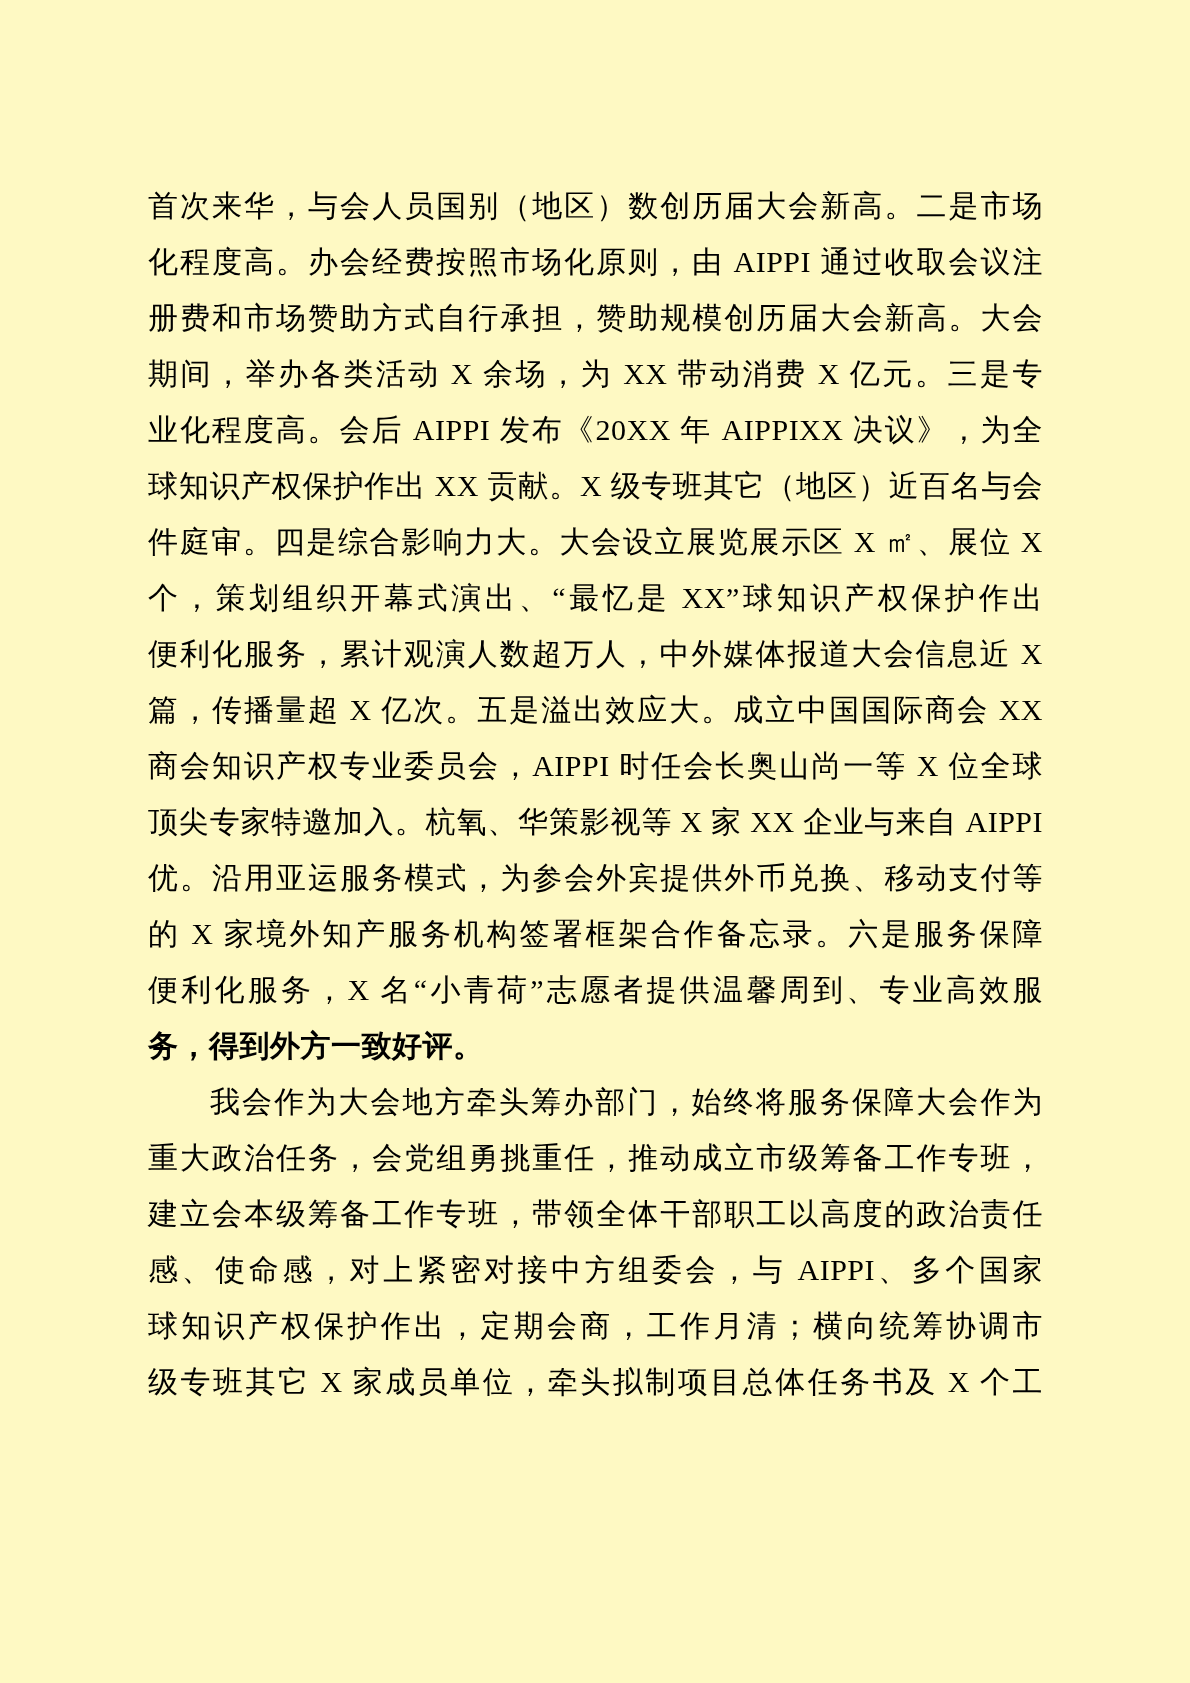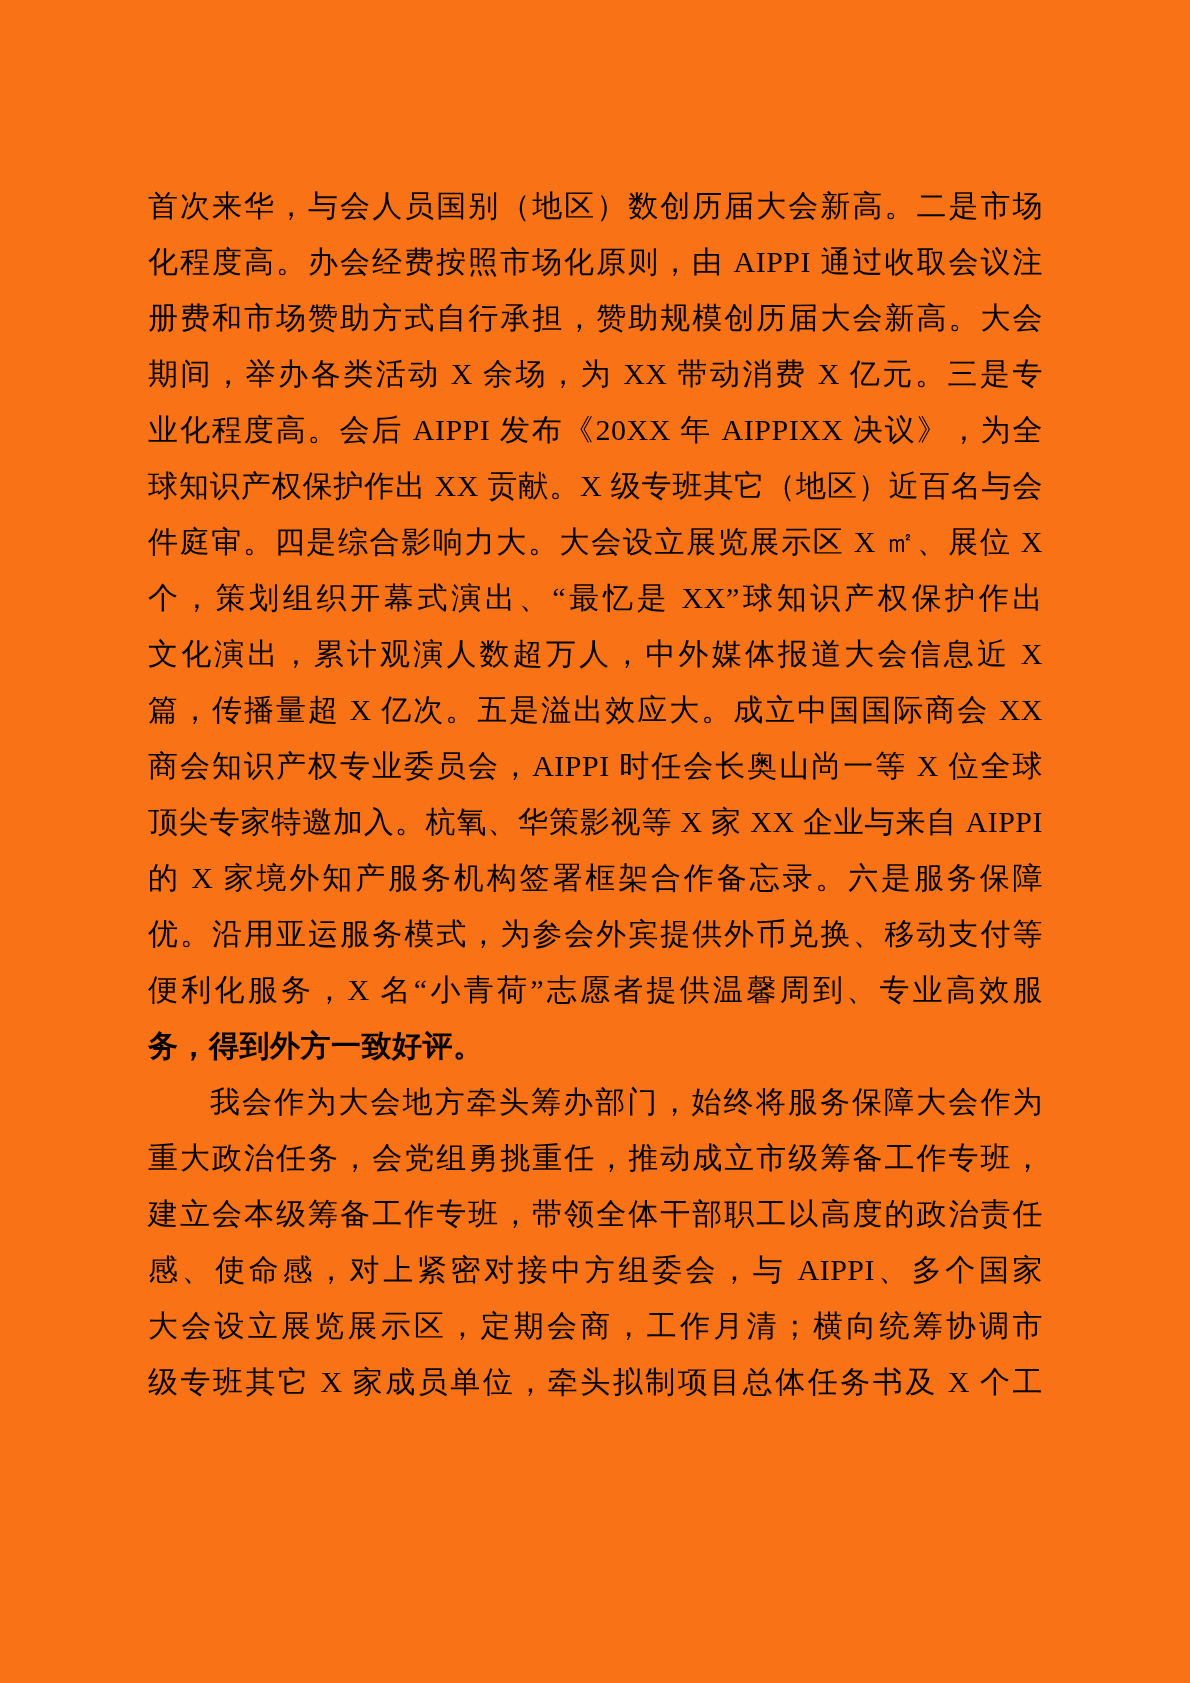--- a/index.html
+++ b/index.html
@@ -9,21 +9,21 @@
   body {
     width: 1190px;
     height: 1683px;
     background: #ffffff;
     font-family: "Liberation Serif", "DejaVu Serif", serif;
   }
   .page {
     position: relative;
     width: 1190px;
     height: 1683px;
-    background: #f97316;
+    background: #fef9c3;
     overflow: hidden;
   }
   .text-block {
     position: absolute;
     left: 148px;
     top: 178px;
     width: 895px;
     color: #000000;
     font-size: 30px;
     line-height: 56px;
@@ -50,28 +50,28 @@
   <div class="text-block">
 
   <div class="line">首次来华，与会人员国别（地区）数创历届大会新高。二是市场</div>
       <div class="line">化程度高。办会经费按照市场化原则，由 AIPPI 通过收取会议注</div>
       <div class="line">册费和市场赞助方式自行承担，赞助规模创历届大会新高。大会</div>
       <div class="line">期间，举办各类活动 X 余场，为 XX 带动消费 X 亿元。三是专</div>
       <div class="line">业化程度高。会后 AIPPI 发布《20XX 年 AIPPIXX 决议》，为全</div>
       <div class="line">球知识产权保护作出 XX 贡献。X 级专班其它（地区）近百名与会</div>
       <div class="line">件庭审。四是综合影响力大。大会设立展览展示区 X ㎡、展位 X</div>
       <div class="line">个，策划组织开幕式演出、“最忆是 XX”球知识产权保护作出</div>
-      <div class="line">文化演出，累计观演人数超万人，中外媒体报道大会信息近 X</div>
+      <div class="line">便利化服务，累计观演人数超万人，中外媒体报道大会信息近 X</div>
       <div class="line">篇，传播量超 X 亿次。五是溢出效应大。成立中国国际商会 XX</div>
       <div class="line">商会知识产权专业委员会，AIPPI 时任会长奥山尚一等 X 位全球</div>
       <div class="line">顶尖专家特邀加入。杭氧、华策影视等 X 家 XX 企业与来自 AIPPI</div>
+      <div class="line">优。沿用亚运服务模式，为参会外宾提供外币兑换、移动支付等</div>
       <div class="line">的 X 家境外知产服务机构签署框架合作备忘录。六是服务保障</div>
-      <div class="line">优。沿用亚运服务模式，为参会外宾提供外币兑换、移动支付等</div>
       <div class="line">便利化服务，X 名“小青荷”志愿者提供温馨周到、专业高效服</div>
       <div class="line para-end">务，得到外方一致好评。</div>
       <div class="line indent">我会作为大会地方牵头筹办部门，始终将服务保障大会作为</div>
       <div class="line">重大政治任务，会党组勇挑重任，推动成立市级筹备工作专班，</div>
       <div class="line">建立会本级筹备工作专班，带领全体干部职工以高度的政治责任</div>
       <div class="line">感、使命感，对上紧密对接中方组委会，与 AIPPI、多个国家</div>
-      <div class="line">大会设立展览展示区，定期会商，工作月清；横向统筹协调市</div>
+      <div class="line">球知识产权保护作出，定期会商，工作月清；横向统筹协调市</div>
       <div class="line">级专班其它 X 家成员单位，牵头拟制项目总体任务书及 X 个工</div>
     </div>
 </div>
 
 </body></html>

